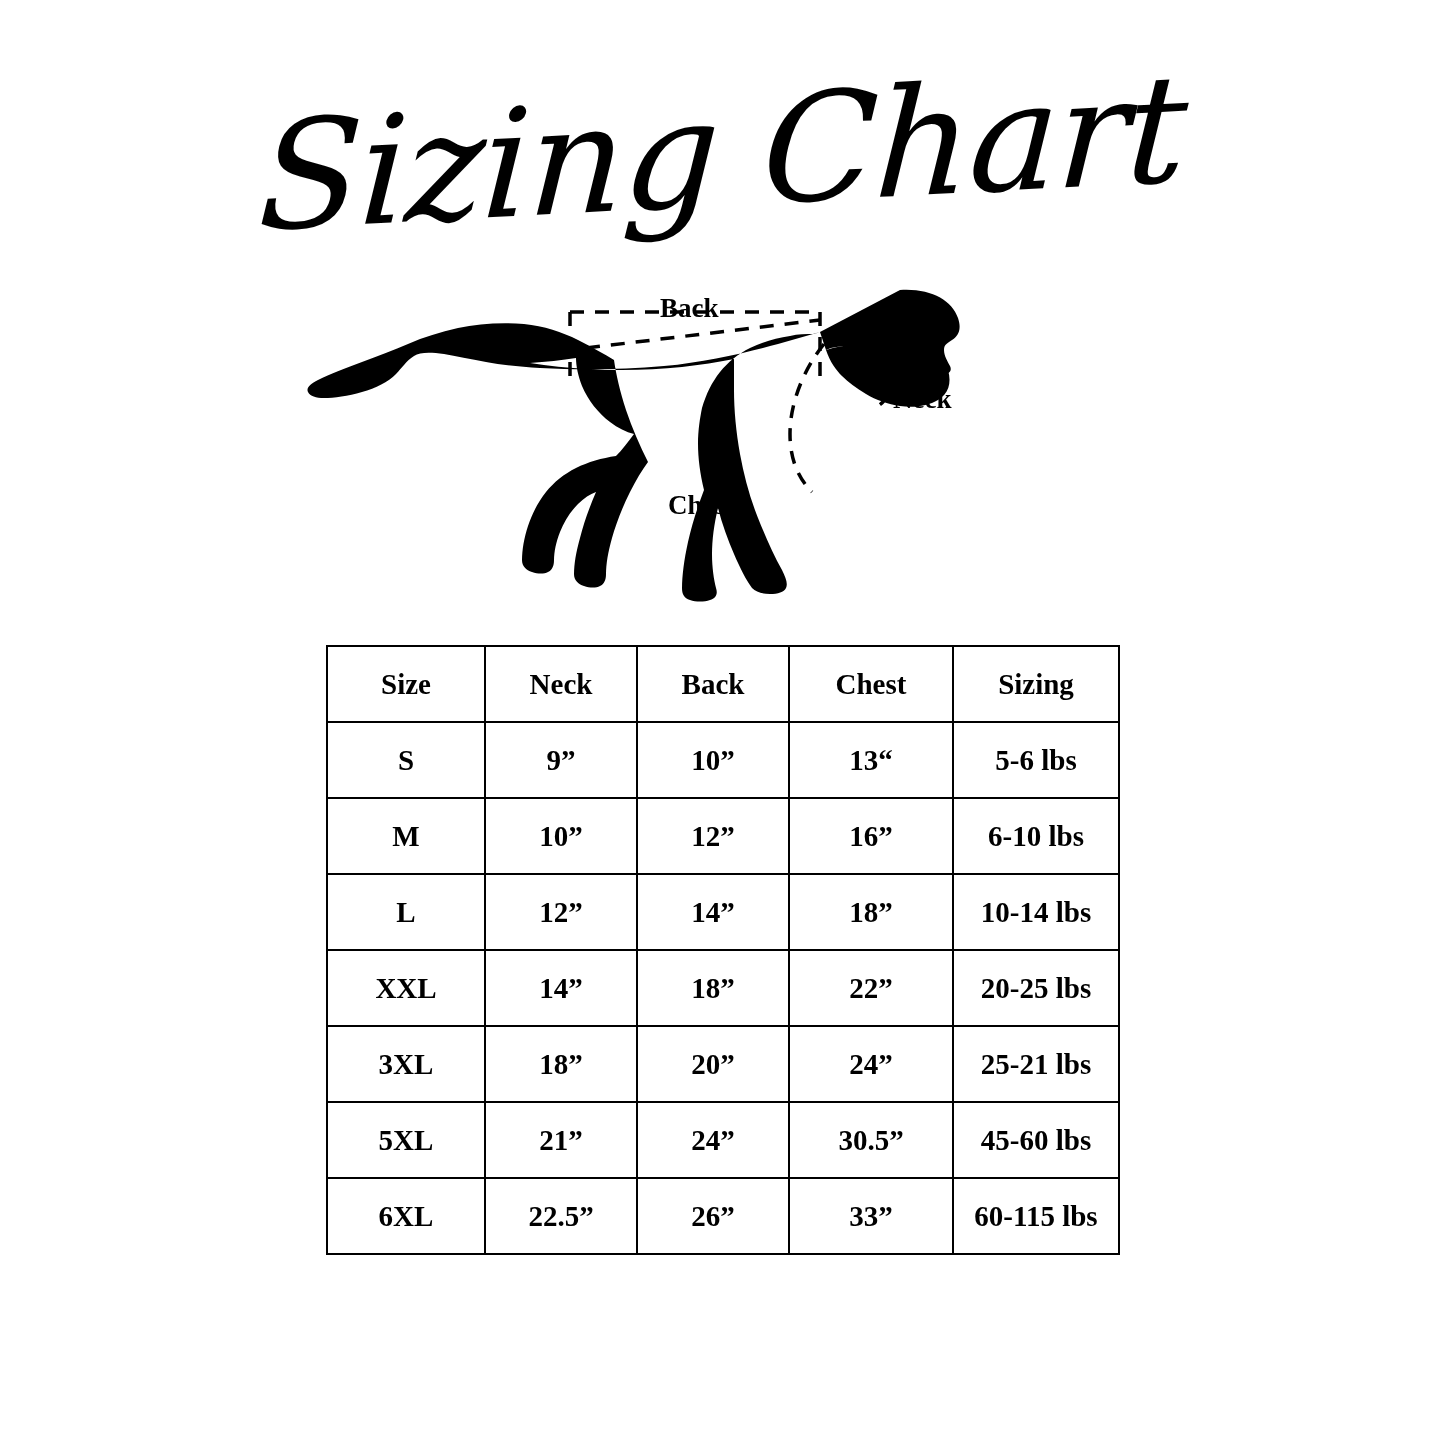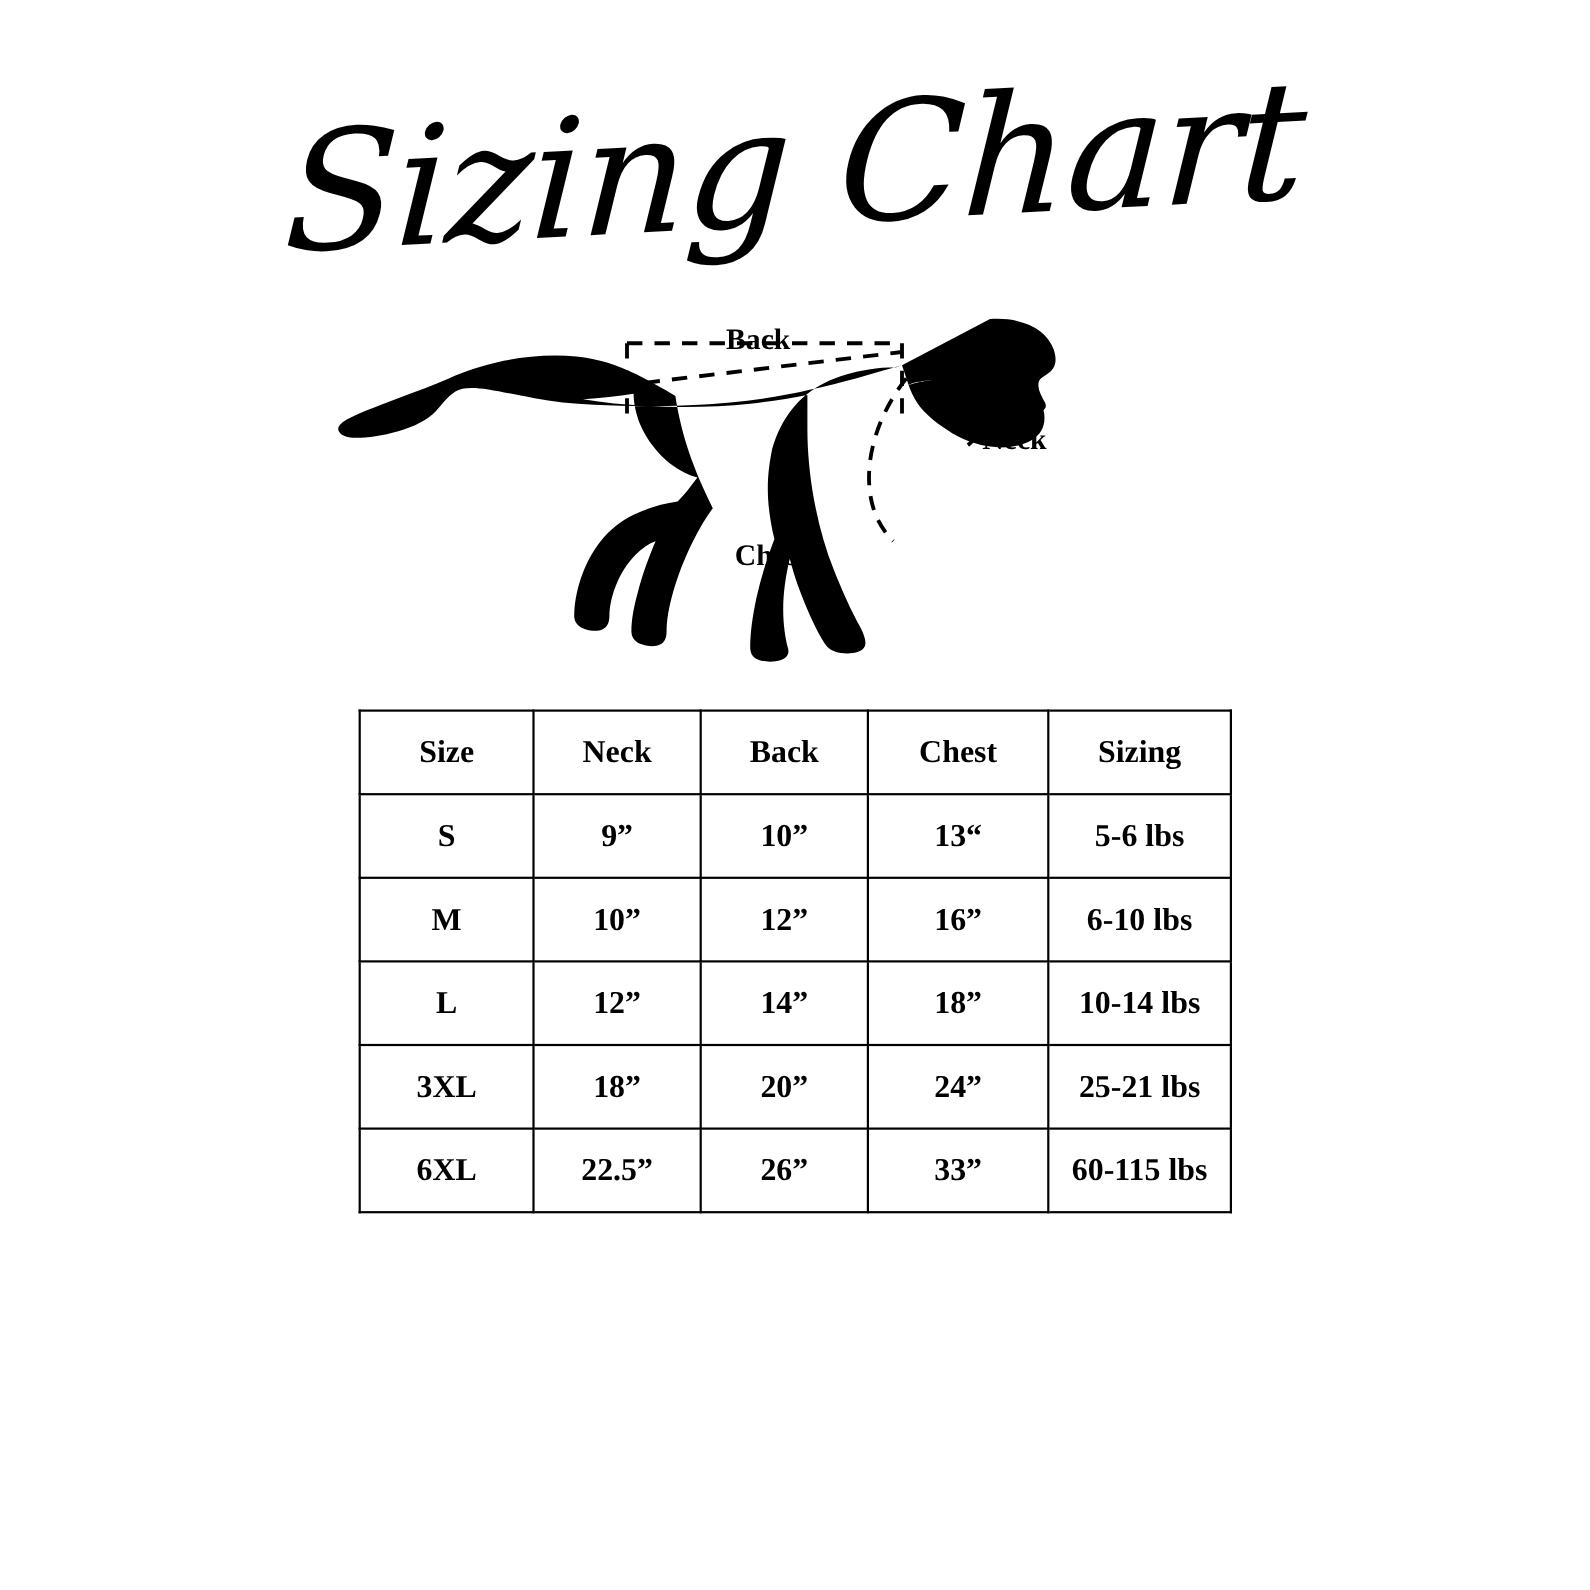--- a/index.html
+++ b/index.html
@@ -262,27 +262,41 @@
           <td>6-10 lbs</td>
         </tr>
         <tr>
           <td>L</td>
           <td>12”</td>
           <td>14”</td>
           <td>18”</td>
           <td>10-14 lbs</td>
         </tr>
         <tr>
+          <td>XXL</td>
+          <td>14”</td>
+          <td>18”</td>
+          <td>22”</td>
+          <td>20-25 lbs</td>
+        </tr>
+        <tr>
           <td>3XL</td>
           <td>18”</td>
           <td>20”</td>
           <td>24”</td>
           <td>25-21 lbs</td>
         </tr>
         <tr>
+          <td>5XL</td>
+          <td>21”</td>
+          <td>24”</td>
+          <td>30.5”</td>
+          <td>45-60 lbs</td>
+        </tr>
+        <tr>
           <td>6XL</td>
           <td>22.5”</td>
           <td>26”</td>
           <td>33”</td>
           <td>60-115 lbs</td>
         </tr>
       </tbody>
     </table>
   </div>
 

